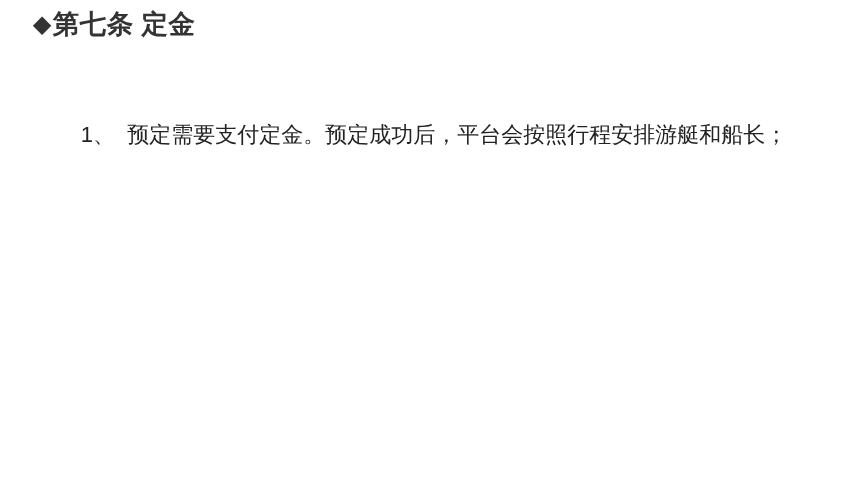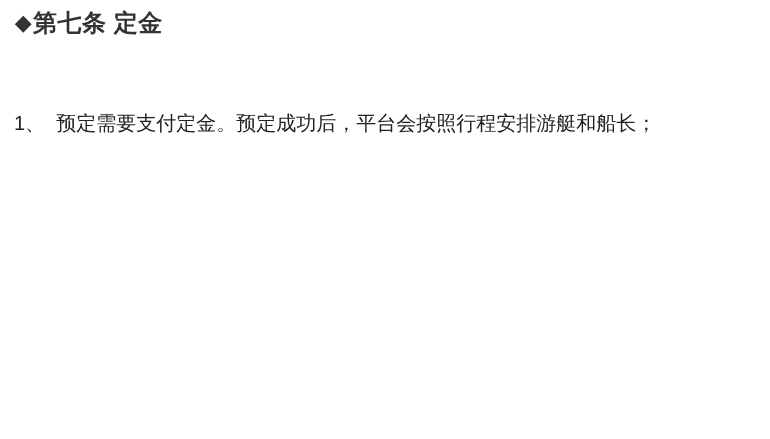--- a/index.html
+++ b/index.html
@@ -10,21 +10,21 @@
   body {
     width: 770px;
     height: 439px;
     overflow: hidden;
     font-family: "Liberation Sans", "DejaVu Sans", sans-serif;
   }
   .page {
     box-sizing: border-box;
     width: 770px;
     height: 439px;
-    padding: 8px 10px 0 14px;
+    padding: 8px 10px 0 29px;
     background: #ffffff;
   }
   .heading {
     margin: 0;
     font-size: 24px;
     font-weight: 700;
     line-height: 30px;
     color: #333333;
     letter-spacing: 0.5px;
     white-space: pre-wrap;
@@ -35,20 +35,21 @@
     transform-origin: center;
   }
   .body {
     font-size: 20px;
     color: #222222;
     white-space: pre-wrap;
   }
   .body-deposit {
     margin-top: 18px;
     line-height: 27px;
+    text-align: center;
   }
   .heading-cancel {
     margin-top: 18px;
   }
   .body-cancel {
     margin-top: 24px;
     line-height: 25.5px;
   }
   .line {
     min-height: 1em;

